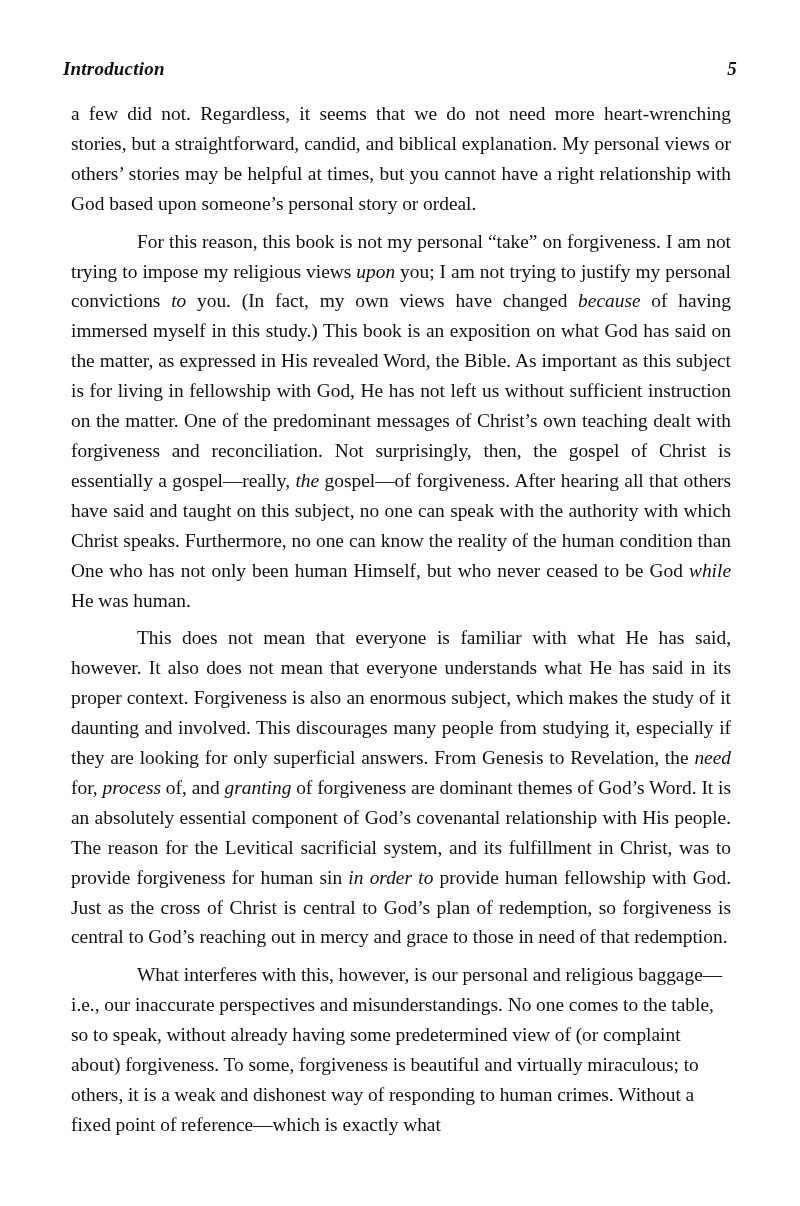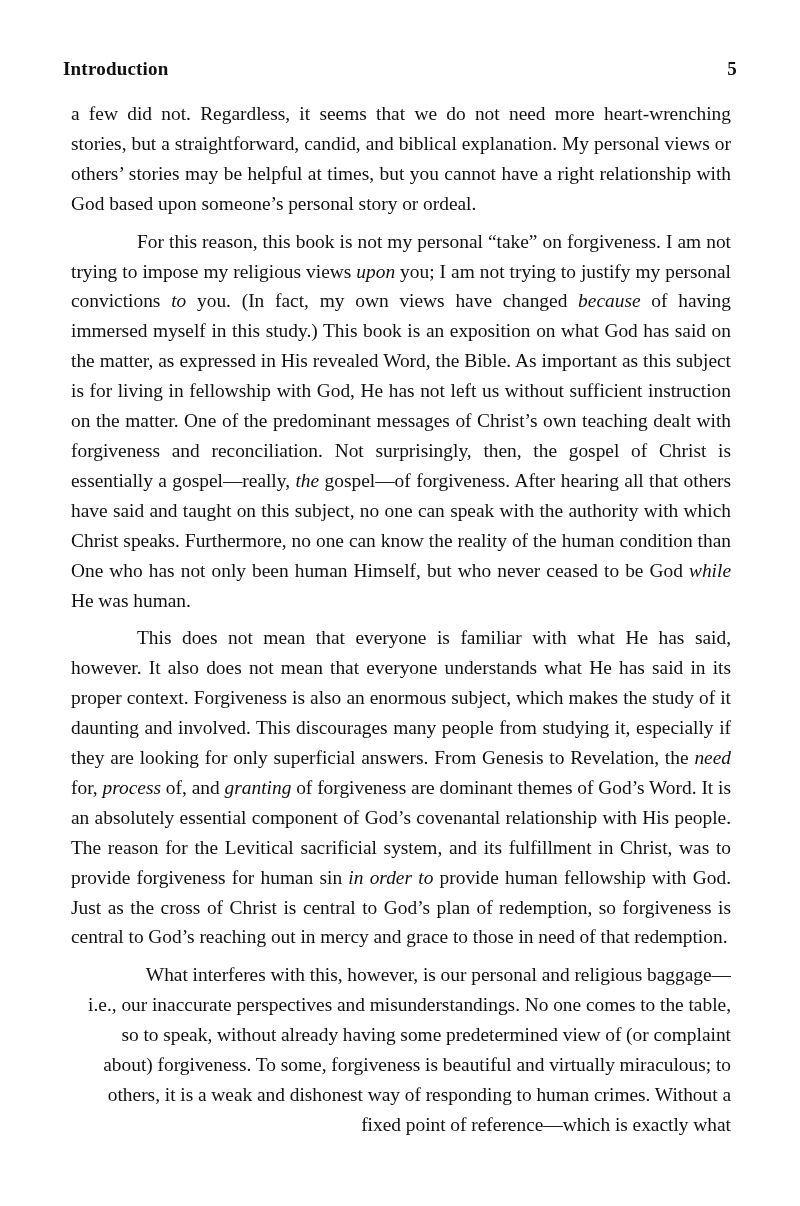--- a/index.html
+++ b/index.html
@@ -23,20 +23,21 @@
     position: absolute;
     left: 63px;
     top: 58px;
     width: 676px;
   }
   .running-head {
     display: flex;
     align-items: baseline;
     justify-content: space-between;
     font-size: 19px;
+    font-style: italic;
     font-weight: bold;
     letter-spacing: 0.2px;
     margin-bottom: 19px;
   }
   .running-head .head-title {
     white-space: nowrap;
   }
   .running-head .folio {
     white-space: nowrap;
     padding-right: 2px;
@@ -47,21 +48,21 @@
     line-height: 29.9px;
     text-align: justify;
     text-justify: inter-word;
     word-spacing: -0.1px;
     hyphens: none;
   }
   .body-text p.indent {
     text-indent: 66px;
   }
   .body-text p.last-line-natural {
-    text-align: right;
+    text-align: left;
   }
   em {
     font-style: italic;
   }
 </style>
 </head>
 <body>
 
 <div class="page">
   <div class="content">

